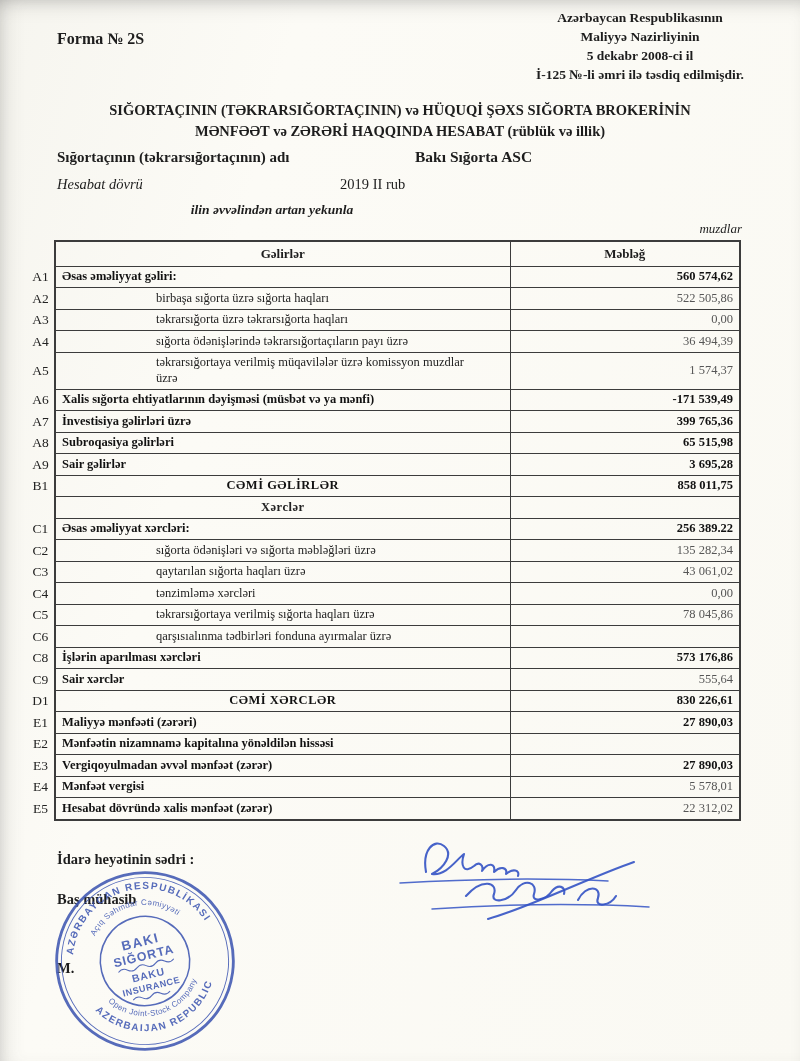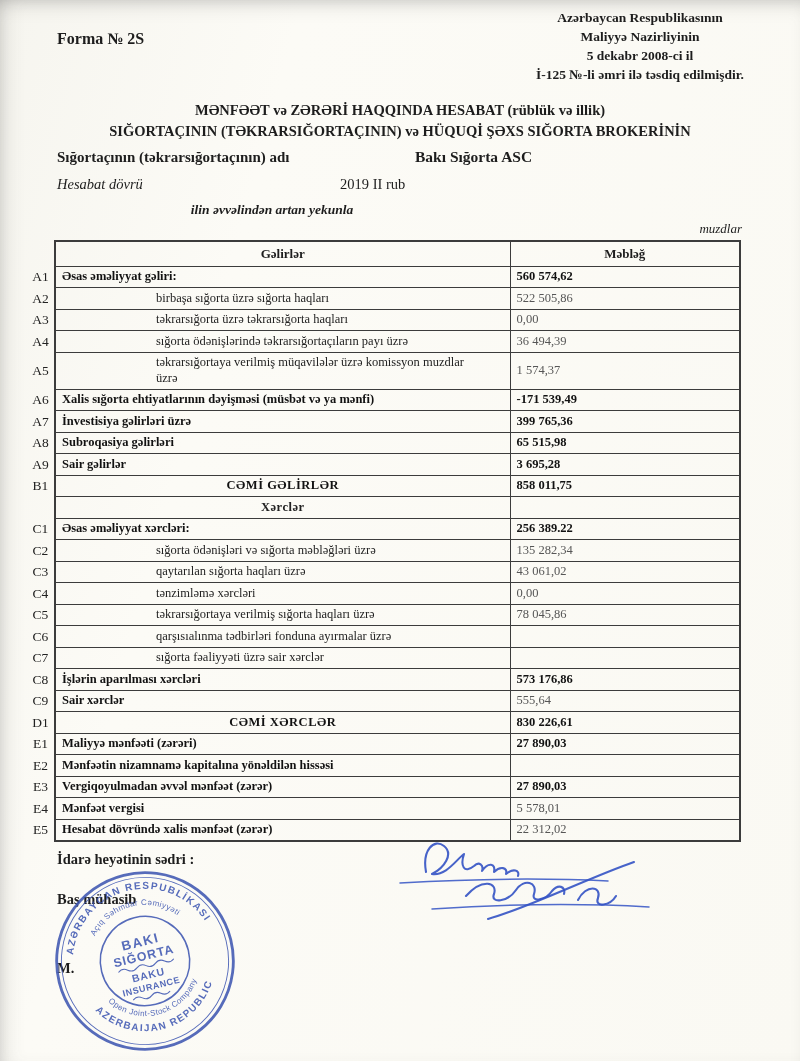--- a/index.html
+++ b/index.html
@@ -23,21 +23,21 @@
 
   table.report { position:absolute; left:27px; top:240px; width:713px; border-collapse:collapse; table-layout:fixed; font-size:12.5px; }
   col.c-code { width:28px; } col.c-label { width:455px; } col.c-value { width:230px; }
   .report td, .report th { vertical-align:middle; line-height:15.5px; }
   .code-cell { border:none; font-size:13.5px; padding:1px 1px; text-align:center; color:#222; }
   .code-h { border:none; }
   .label-h, .value-h { border:1px solid var(--border,#3c3c3c); border-top:2px solid var(--border,#3c3c3c); font-weight:bold; padding:4px 4px; font-size:13px; }
   .label-h { border-left:2px solid var(--border,#3c3c3c); }
   .value-h { border-right:2px solid var(--border,#3c3c3c); }
   .label-cell { border:1px solid var(--border,#3c3c3c); border-left:2px solid var(--border,#3c3c3c); padding:2.5px 6px; color:#222; }
-  .value-cell { border:1px solid var(--border,#3c3c3c); border-right:2px solid var(--border,#3c3c3c); text-align:left; padding:2.5px 6px; color:#565656; }
+  .value-cell { border:1px solid var(--border,#3c3c3c); border-right:2px solid var(--border,#3c3c3c); text-align:right; padding:2.5px 6px; color:#565656; }
   .label-cell.b { font-weight:bold; color:#121212; }
   .value-cell.b { font-weight:bold; color:#121212; }
   .label-cell.ind { padding-left:100px; padding-right:40px; }
   .label-cell.ctr { text-align:center; font-weight:bold; letter-spacing:.5px; }
   tbody tr:last-child .label-cell, tbody tr:last-child .value-cell { border-bottom:2px solid var(--border,#3c3c3c); }
 
   .chairman-label { position:absolute; left:57px; top:851px; font-weight:bold; font-size:14.5px; }
   .accountant-label { position:absolute; left:57px; top:891px; font-weight:bold; font-size:14.5px; }
   .stamp-place { position:absolute; left:57px; top:960px; font-weight:bold; font-size:14.5px; }
 
@@ -68,22 +68,22 @@
   <div class="form-label">Forma № 2S</div>
 
   <div class="approval">
     <div>Azərbaycan Respublikasının</div>
     <div>Maliyyə Nazirliyinin</div>
     <div>5 dekabr 2008-ci il</div>
     <div>İ-125 №-li əmri ilə təsdiq edilmişdir.</div>
   </div>
 
   <div class="title">
+    <div>SIĞORTAÇININ (TƏKRARSIĞORTAÇININ) və HÜQUQİ ŞƏXS SIĞORTA BROKERİNİN</div>
     <div>MƏNFƏƏT və ZƏRƏRİ HAQQINDA HESABAT (rüblük və illik)</div>
-    <div>SIĞORTAÇININ (TƏKRARSIĞORTAÇININ) və HÜQUQİ ŞƏXS SIĞORTA BROKERİNİN</div>
   </div>
 
   <div class="insurer-label">Sığortaçının (təkrarsığortaçının) adı</div>
   <div class="insurer-name">Bakı Sığorta ASC</div>
   <div class="period-label">Hesabat dövrü</div>
   <div class="period-value">2019 II rub</div>
   <div class="subtitle">ilin əvvəlindən artan yekunla</div>
   <div class="currency">muzdlar</div>
 
   <table class="report">
@@ -179,25 +179,20 @@
           <td class="code-cell">C5</td>
           <td class="label-cell ind">təkrarsığortaya verilmiş sığorta haqları üzrə</td>
           <td class="value-cell">78 045,86</td>
         </tr>
         <tr>
           <td class="code-cell">C6</td>
           <td class="label-cell ind">qarşısıalınma tədbirləri fonduna ayırmalar üzrə</td>
           <td class="value-cell"></td>
         </tr>
         <tr>
-          <td class="code-cell">C7</td>
-          <td class="label-cell ind">sığorta fəaliyyəti üzrə sair xərclər</td>
-          <td class="value-cell"></td>
-        </tr>
-        <tr>
           <td class="code-cell">C8</td>
           <td class="label-cell b">İşlərin aparılması xərcləri</td>
           <td class="value-cell b">573 176,86</td>
         </tr>
         <tr>
           <td class="code-cell">C9</td>
           <td class="label-cell b">Sair xərclər</td>
           <td class="value-cell">555,64</td>
         </tr>
         <tr>

